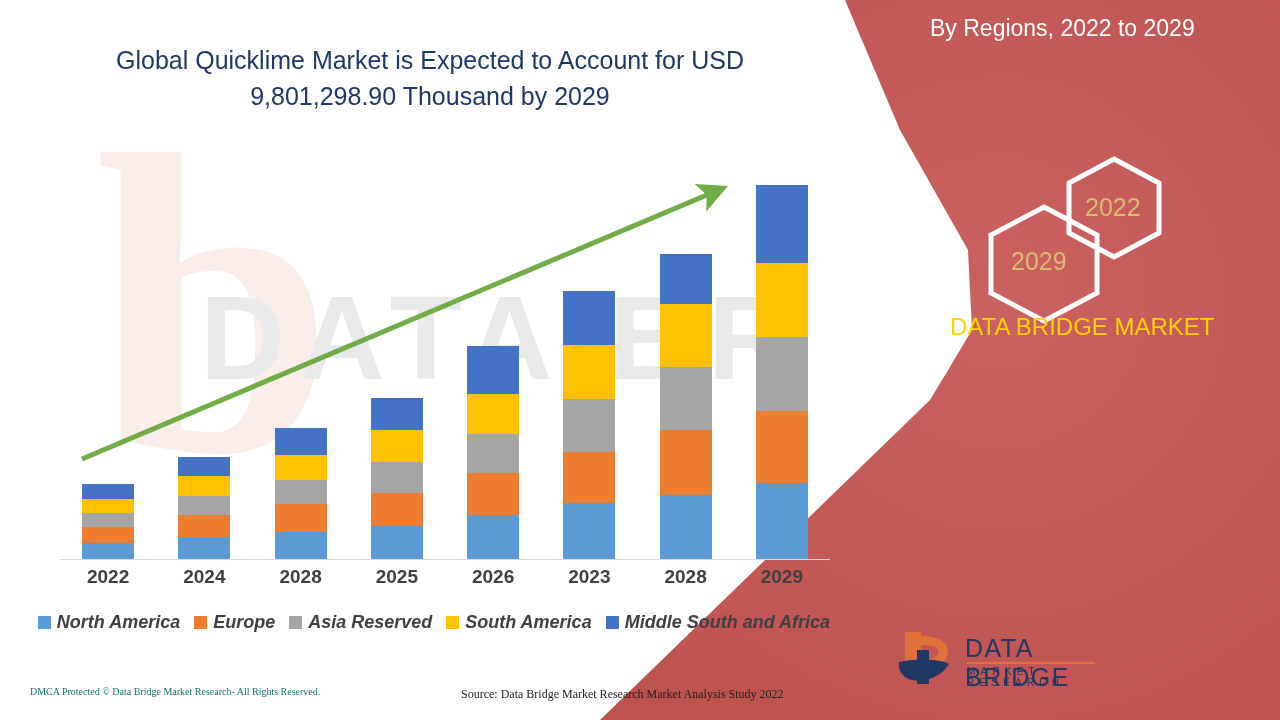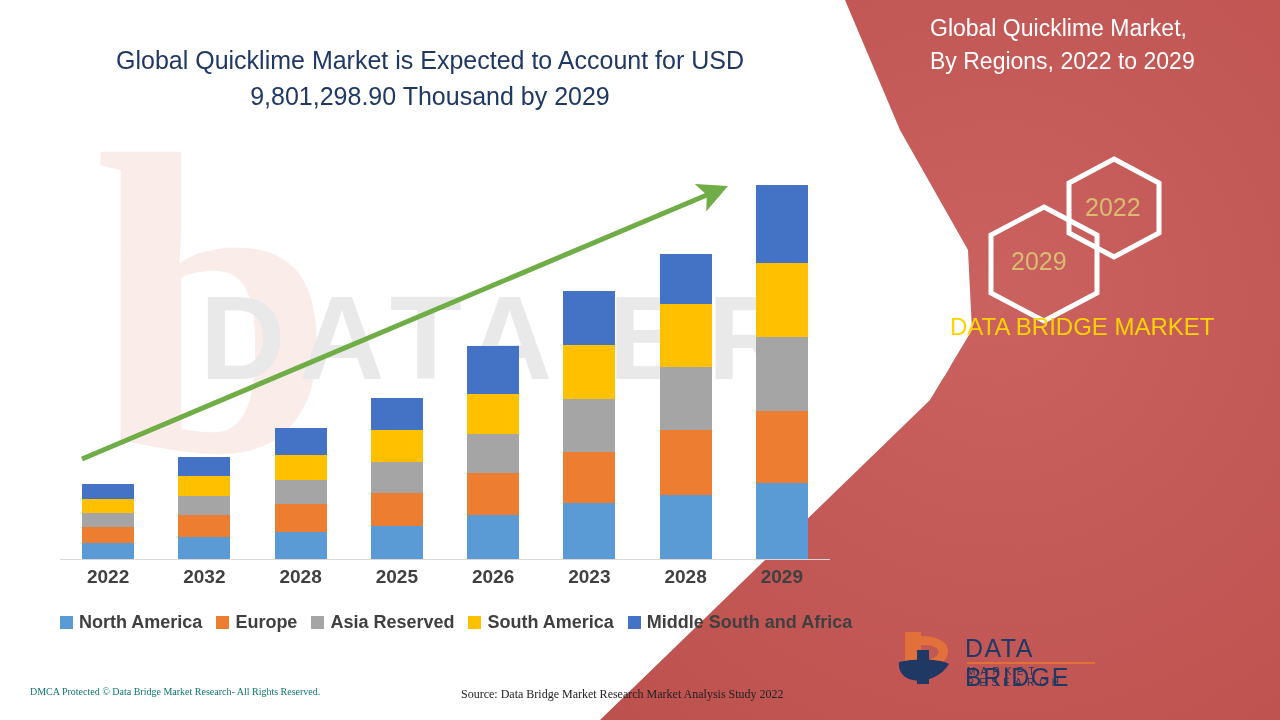--- a/index.html
+++ b/index.html
@@ -42,21 +42,21 @@
   .seg{width:100%;}
 
   .xaxis{position:absolute;left:60px;top:566px;width:770px;display:flex;}
   .xtick{flex:1 1 0;text-align:center;font-size:19px;font-weight:700;color:#404040;}
 
   
   .arrow{position:absolute;left:0;top:0;width:870px;height:620px;pointer-events:none;}
 
   
   .legend{position:absolute;left:60px;top:612px;width:770px;display:flex;
-    justify-content:space-between;align-items:center;gap:14px;}
+    justify-content:flex-end;align-items:center;gap:14px;font-style:italic;}
   .lg{display:flex;align-items:center;gap:6px;}
   .lgsw{width:13px;height:13px;display:inline-block;}
   .lgtx{font-size:18px;font-weight:700;color:#404040;white-space:nowrap;}
 
   
   .foot-dmca{position:absolute;left:30px;top:686px;font-size:10px;color:#0f766e;
     font-family:"Liberation Serif",serif;}
   .foot-src{position:absolute;left:461px;top:687px;font-size:12px;color:#222;
     font-family:"Liberation Serif",serif;}
 
@@ -176,21 +176,21 @@
     <defs>
       <marker id="ah" markerWidth="6" markerHeight="6" refX="3.2" refY="3" orient="auto">
         <path d="M0,0 L6,3 L0,6 L1.4,3 Z" fill="#70ad47"></path>
       </marker>
     </defs>
     <line id="arrow-line" x1="82" y1="459" x2="715.1042554022423" y2="191.44974965199356" stroke="#70ad47" stroke-width="5" marker-end="url(#ah)"></line>
   </svg>
 
   <div class="xaxis">
       <div class="xtick">2022</div>
-      <div class="xtick">2032</div>
+      <div class="xtick">2024</div>
       <div class="xtick">2028</div>
       <div class="xtick">2025</div>
       <div class="xtick">2026</div>
       <div class="xtick">2023</div>
       <div class="xtick">2028</div>
       <div class="xtick">2029</div>
     </div>
 
   <div class="legend">
       <div class="lg">
@@ -212,21 +212,20 @@
       <div class="lg">
         <span class="lgsw" style="background: rgb(68, 114, 196);"></span>
         <span class="lgtx">Middle South and Africa</span>
       </div>
     </div>
 
   <div class="foot-dmca">DMCA Protected © Data Bridge Market Research- All Rights Reserved.</div>
   <div class="foot-src">Source: Data Bridge Market Research Market Analysis Study 2022</div>
 
   <div class="rp-title">
-    <div>Global Quicklime Market,</div>
     <div>By Regions, 2022 to 2029</div>
   </div>
 
   <div class="hexwrap">
     <div class="hex" style="left:0px;top:48px;">
       <svg width="118" height="122" viewBox="0 0 118 122">
         <polygon points="59,4 112,32 112,90 59,118 6,90 6,32" fill="none" stroke="#ffffff" stroke-width="5"></polygon>
       </svg>
     </div>
     <div class="hextext" style="left:26px;top:92px;">2029</div>

